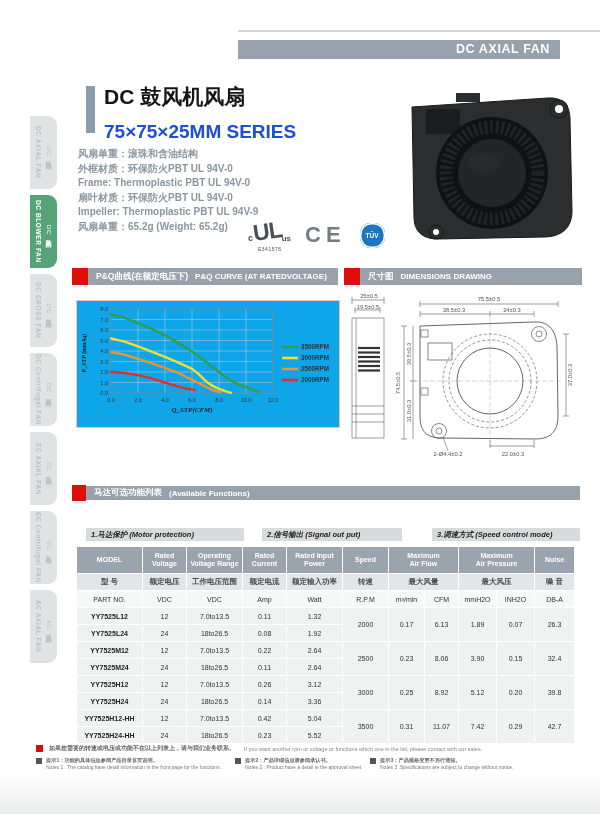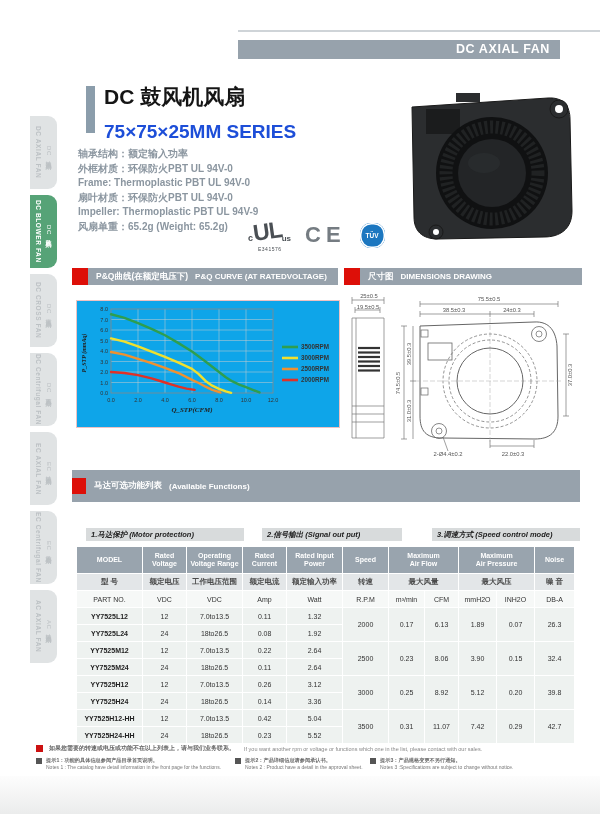--- a/index.html
+++ b/index.html
@@ -77,21 +77,21 @@
 <div class="page">
 
   <div class="topline"></div>
   <div class="banner">DC AXIAL FAN</div>
 
   <div class="tbar"></div>
   <div class="title-zh">DC 鼓风机风扇</div>
   <div class="title-en">75×75×25MM  SERIES</div>
 
   <ul class="specs">
-      <li>轴承结构：额定输入功率</li>
+      <li>风扇单重：滚珠和含油结构</li>
       <li>外框材质：环保防火PBT UL 94V-0</li>
       <li>Frame: Thermoplastic PBT UL 94V-0</li>
       <li>扇叶材质：环保防火PBT UL 94V-0</li>
       <li>Impeller: Thermoplastic PBT UL 94V-9</li>
       <li>风扇单重：65.2g (Weight: 65.2g)</li>
     </ul>
 
   <div class="certs">
     <div class="ul-mark">
       <span class="ul-c">c</span><span class="ul-big">UL</span><span class="ul-us">us</span>
@@ -265,21 +265,21 @@
       <text x="112" y="24" text-anchor="middle" font-size="5.8" fill="#555">38.5±0.3</text>
       <text x="170" y="24" text-anchor="middle" font-size="5.8" fill="#555">24±0.3</text>
       <text x="58" y="95" text-anchor="middle" font-size="5.8" fill="#555" transform="rotate(-90 58 95)">74.5±0.5</text>
       <text x="69" y="66" text-anchor="middle" font-size="5.8" fill="#555" transform="rotate(-90 69 66)">39.5±0.3</text>
       <text x="69" y="123" text-anchor="middle" font-size="5.8" fill="#555" transform="rotate(-90 69 123)">31.0±0.3</text>
       <text x="230" y="87" text-anchor="middle" font-size="5.8" fill="#555" transform="rotate(-90 230 87)">37.0±0.3</text>
       <text x="106" y="168" text-anchor="middle" font-size="5.8" fill="#555">2-Ø4.4±0.2</text>
       <text x="171" y="168" text-anchor="middle" font-size="5.8" fill="#555">22.0±0.3</text>
     </svg>
 
-  <div class="secbar" style="left:72px;top:470px;width:508px;height:32px">
+  <div class="secbar" style="left:72px;top:486px;width:508px;height:14px">
     <div class="red-sq" style="width:14px;height:16px"></div>
     <span class="zh">马达可选功能列表</span>
     <span class="en">(Available Functions)</span>
   </div>
 
   <div>
       <div class="fgroup" style="left: 86px; width: 158px;">
         <div class="fg-h">1.马达保护 (Motor protection)</div>
         <div class="fg-codes">
           <span>RP</span>

